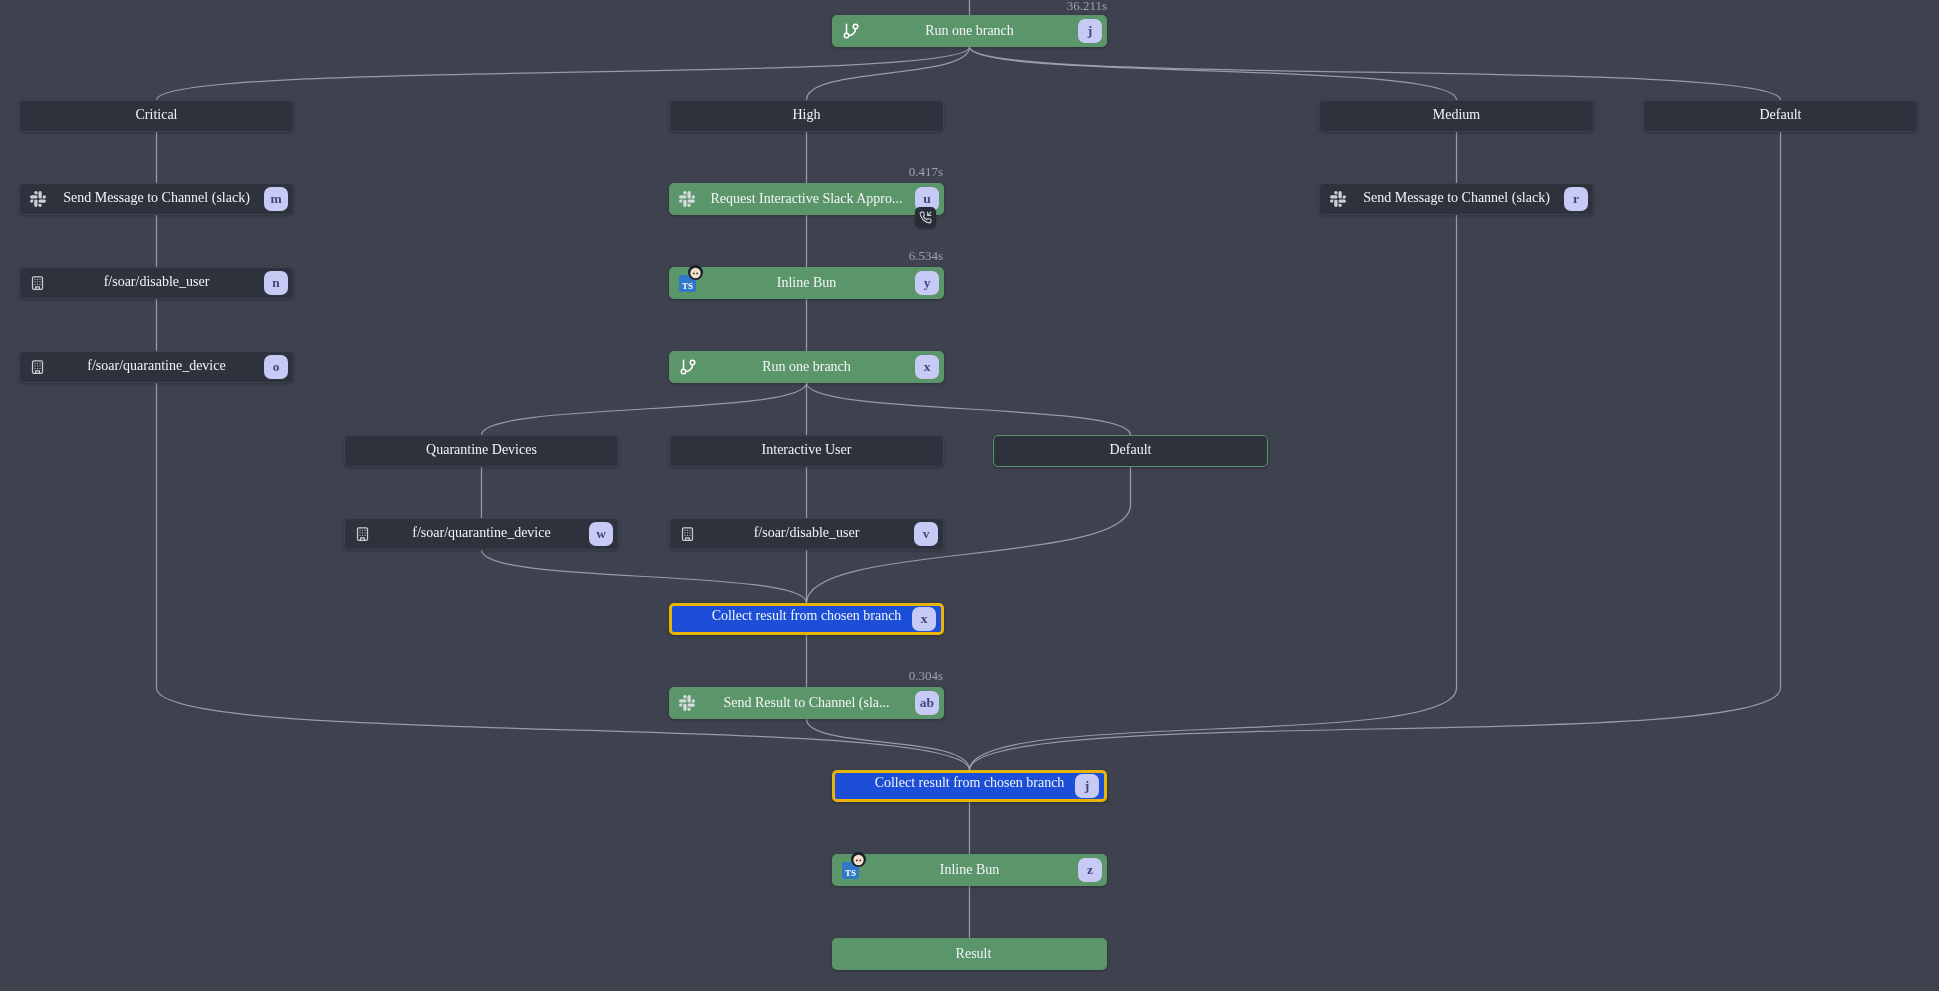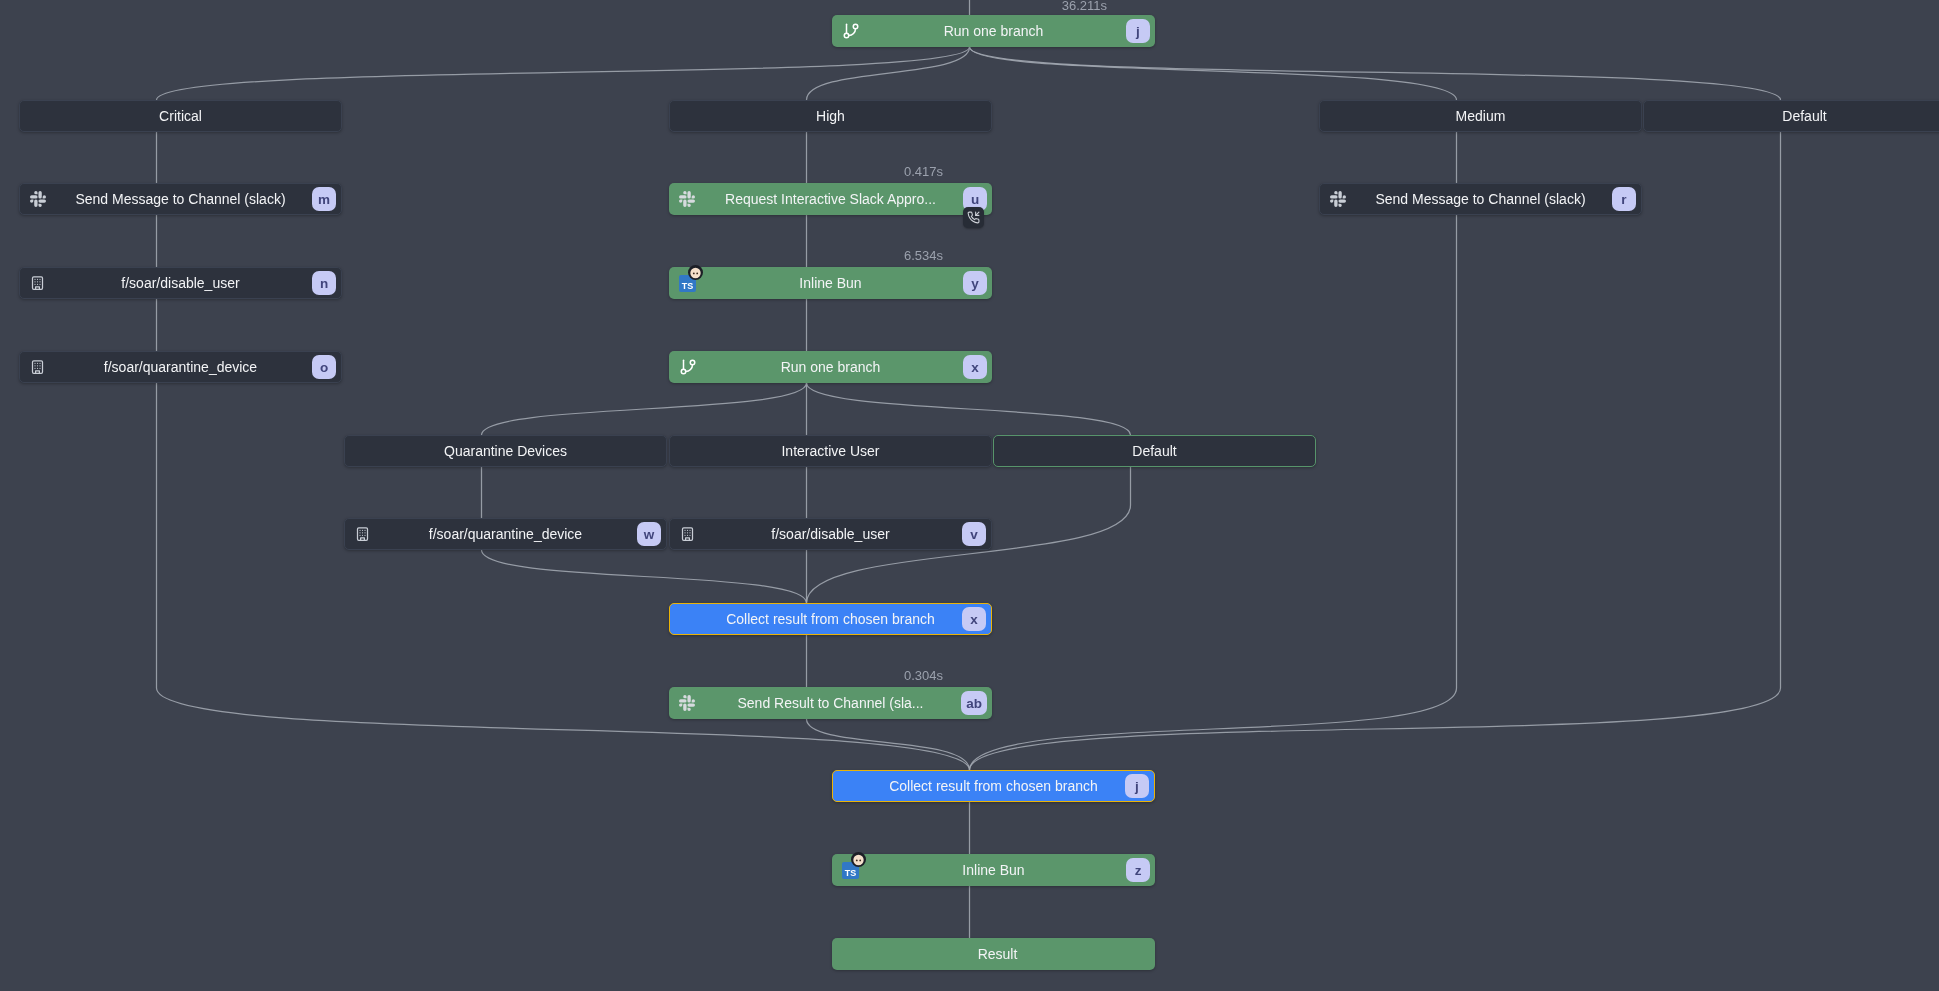--- a/index.html
+++ b/index.html
@@ -1,38 +1,38 @@
 <!DOCTYPE html>
 <html><head>
 <meta charset="utf-8">
 <style>
   html,body{margin:0;padding:0;background:#3d424e;}
   #canvas{
     position:relative;width:1939px;height:991px;overflow:hidden;
     background:#3d424e;
-    font-family:Liberation Sans, sans-serif;
+    font-family:Liberation Serif, serif;
     -webkit-font-smoothing:antialiased;
   }
   svg.edges{position:absolute;left:0;top:0;z-index:1;}
   .node{
-    position:absolute;width:323px;height:32px;z-index:2;
-    display:flex;align-items:center;justify-content:center;
+    position:absolute;width:275px;height:32px;z-index:2;
+    display:flex;align-items:flex-end;justify-content:center;
     border-radius:5px;box-sizing:border-box;
     font-size:14px;color:#f3f4f6;
     box-shadow:0 1px 3px rgba(0,0,0,.28);
     cursor:pointer;
   }
   .node .label{
     flex:1;text-align:center;white-space:nowrap;overflow:hidden;
     padding:0 34px;line-height:32px;
   }
   .node.hasicon .label{padding-left:40px;padding-right:40px;}
   .green{background:#5b966b;}
   .dark{background:#2d323d;border:1px solid #3a4150;}
-  .collect{background:#3b82f6;border:1px solid #eab308;}
+  .collect{background:#1d4ed8;border:3px solid #eab308;}
   .greenborder{background:#2d323d;border:1px solid #57946b;}
   .node .left-icon{
     position:absolute;left:10px;top:50%;transform:translateY(-50%);
     display:flex;align-items:center;justify-content:center;
   }
   .badge{
     position:absolute;right:5px;top:50%;transform:translateY(-50%);
     min-width:24px;height:24px;padding:0 5px;box-sizing:border-box;
     border-radius:7px;background:#c6caf5;color:#41457c;
     font-size:13.5px;font-weight:700;

